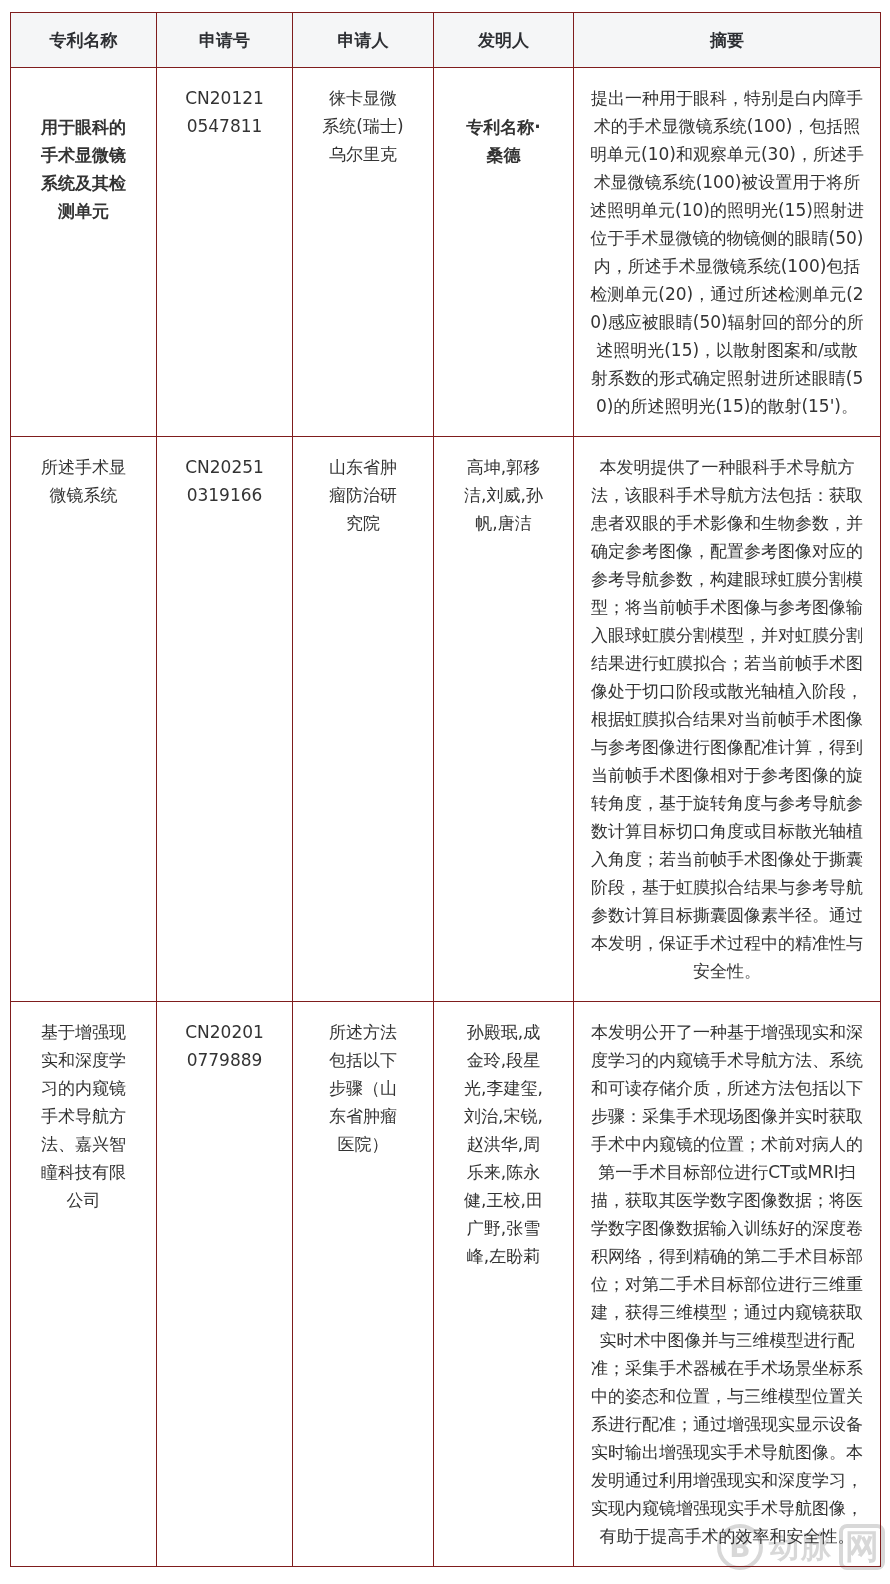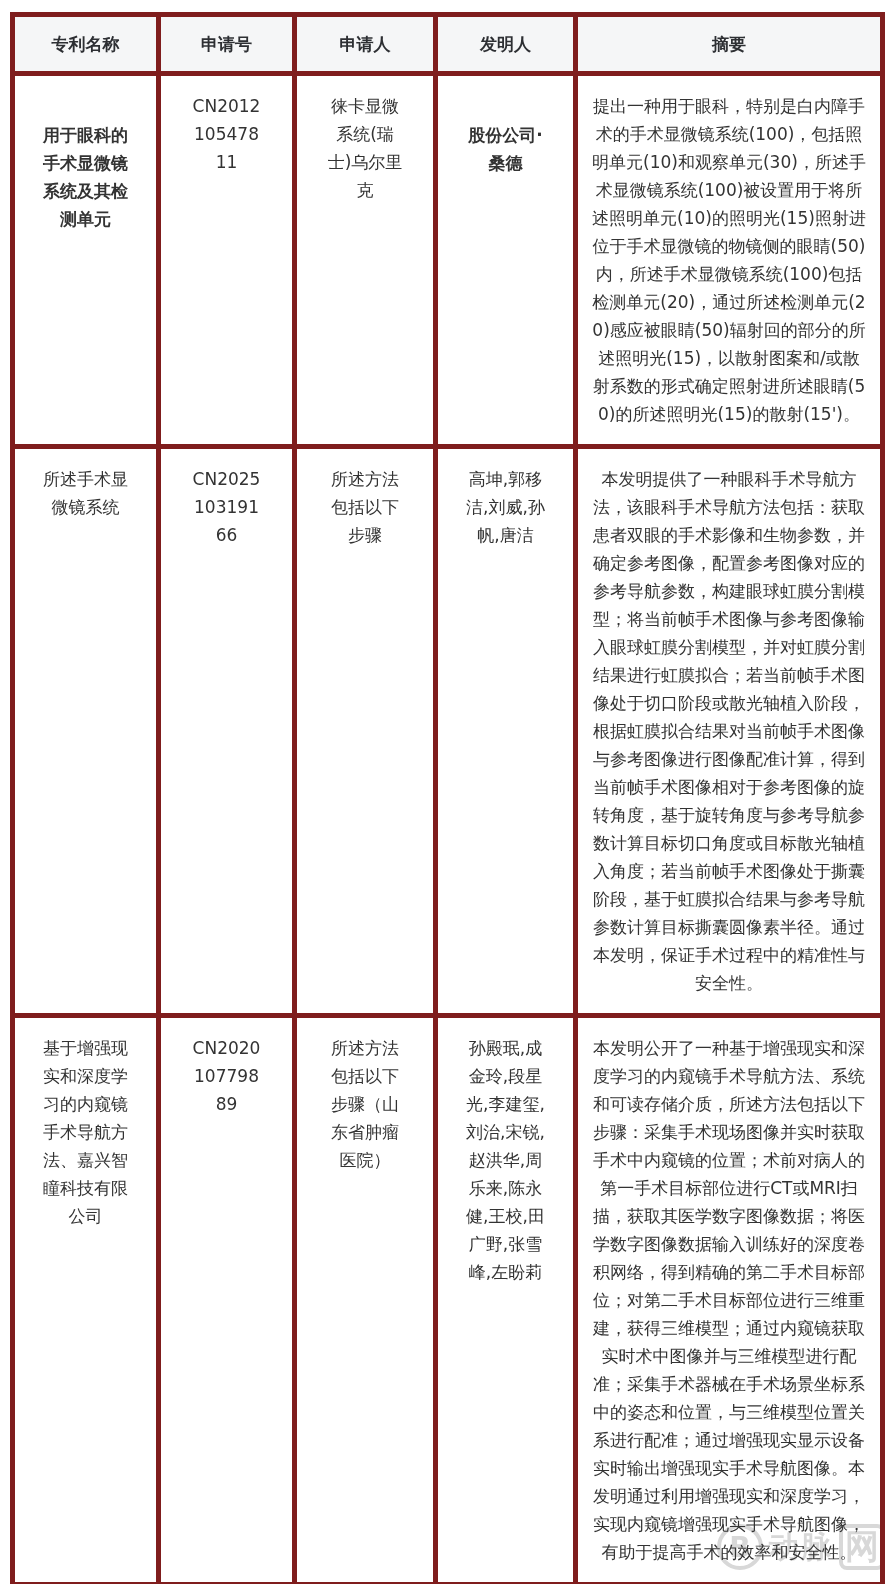--- a/index.html
+++ b/index.html
@@ -23,21 +23,21 @@
     width: 870px;
     margin: 12px 10px 0 10px;
     background: transparent;
   }
   col.c-name { width: 146px; }
   col.c-appno { width: 136px; }
   col.c-applicant { width: 141px; }
   col.c-inventor { width: 140px; }
   col.c-abstract { width: 307px; }
   th, td {
-    border: 5px solid #7f1d1d;
+    border: 1px solid #7f1d1d;
     font-size: 17px;
     line-height: 28px;
     text-align: center;
     vertical-align: top;
     word-break: break-all;
     overflow-wrap: anywhere;
     background: transparent;
   }
   thead th {
     background: #f5f6f7;
@@ -120,27 +120,27 @@
         <th>申请人</th>
         <th>发明人</th>
         <th>摘要</th>
       </tr>
     </thead>
     <tbody>
       <tr>
         <td class="offset-down">用于眼科的手术显微镜系统及其检测单元</td>
         <td>CN201210547811</td>
         <td>徕卡显微系统(瑞士)乌尔里克</td>
-        <td class="offset-down">股份公司·桑德</td>
+        <td class="offset-down">专利名称·桑德</td>
         <td class="abstract-cell">提出一种用于眼科，特别是白内障手术的手术显微镜系统(100)，包括照明单元(10)和观察单元(30)，所述手术显微镜系统(100)被设置用于将所述照明单元(10)的照明光(15)照射进位于手术显微镜的物镜侧的眼睛(50)内，所述手术显微镜系统(100)包括检测单元(20)，通过所述检测单元(20)感应被眼睛(50)辐射回的部分的所述照明光(15)，以散射图案和/或散射系数的形式确定照射进所述眼睛(50)的所述照明光(15)的散射(15')。</td>
       </tr>
       <tr>
         <td>所述手术显微镜系统</td>
         <td>CN202510319166</td>
-        <td>所述方法包括以下步骤</td>
+        <td>山东省肿瘤防治研究院</td>
         <td>高坤,郭移洁,刘威,孙帆,唐洁</td>
         <td class="abstract-cell">本发明提供了一种眼科手术导航方法，该眼科手术导航方法包括：获取患者双眼的手术影像和生物参数，并确定参考图像，配置参考图像对应的参考导航参数，构建眼球虹膜分割模型；将当前帧手术图像与参考图像输入眼球虹膜分割模型，并对虹膜分割结果进行虹膜拟合；若当前帧手术图像处于切口阶段或散光轴植入阶段，根据虹膜拟合结果对当前帧手术图像与参考图像进行图像配准计算，得到当前帧手术图像相对于参考图像的旋转角度，基于旋转角度与参考导航参数计算目标切口角度或目标散光轴植入角度；若当前帧手术图像处于撕囊阶段，基于虹膜拟合结果与参考导航参数计算目标撕囊圆像素半径。通过本发明，保证手术过程中的精准性与安全性。</td>
       </tr>
       <tr>
         <td>基于增强现实和深度学习的内窥镜手术导航方法、嘉兴智瞳科技有限公司</td>
         <td>CN202010779889</td>
         <td>所述方法包括以下步骤（山东省肿瘤医院）</td>
         <td>孙殿珉,成金玲,段星光,李建玺,刘治,宋锐,赵洪华,周乐来,陈永健,王校,田广野,张雪峰,左盼莉</td>
         <td class="abstract-cell">本发明公开了一种基于增强现实和深度学习的内窥镜手术导航方法、系统和可读存储介质，所述方法包括以下步骤：采集手术现场图像并实时获取手术中内窥镜的位置；术前对病人的第一手术目标部位进行CT或MRI扫描，获取其医学数字图像数据；将医学数字图像数据输入训练好的深度卷积网络，得到精确的第二手术目标部位；对第二手术目标部位进行三维重建，获得三维模型；通过内窥镜获取实时术中图像并与三维模型进行配准；采集手术器械在手术场景坐标系中的姿态和位置，与三维模型位置关系进行配准；通过增强现实显示设备实时输出增强现实手术导航图像。本发明通过利用增强现实和深度学习，实现内窥镜增强现实手术导航图像，有助于提高手术的效率和安全性。</td>
       </tr>

